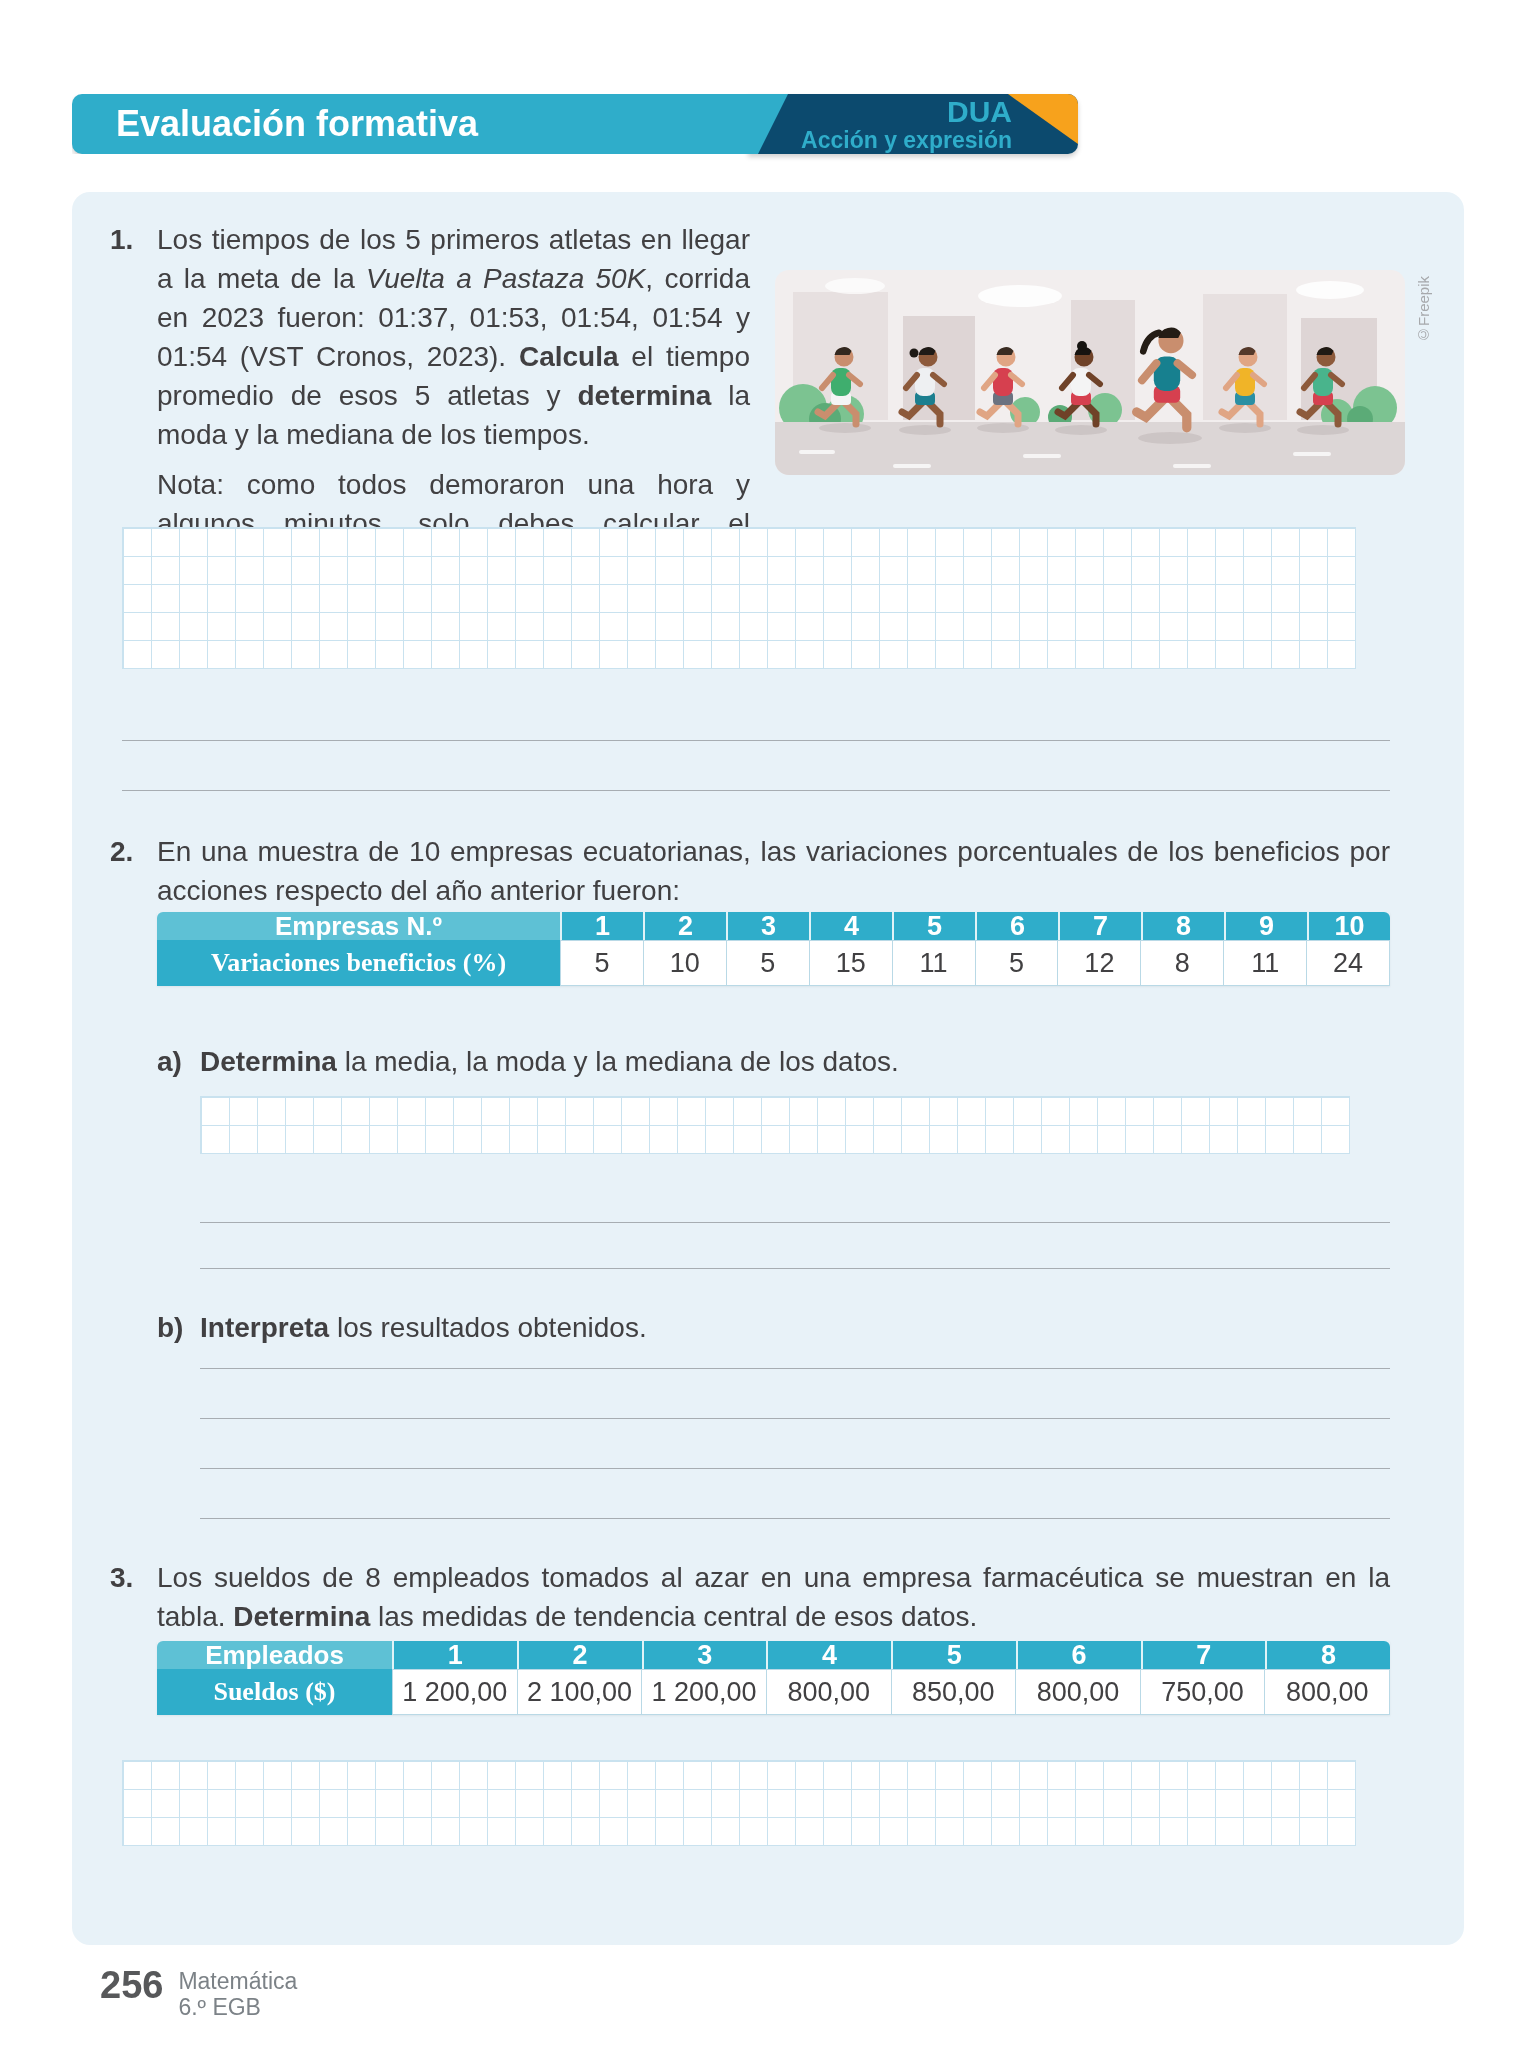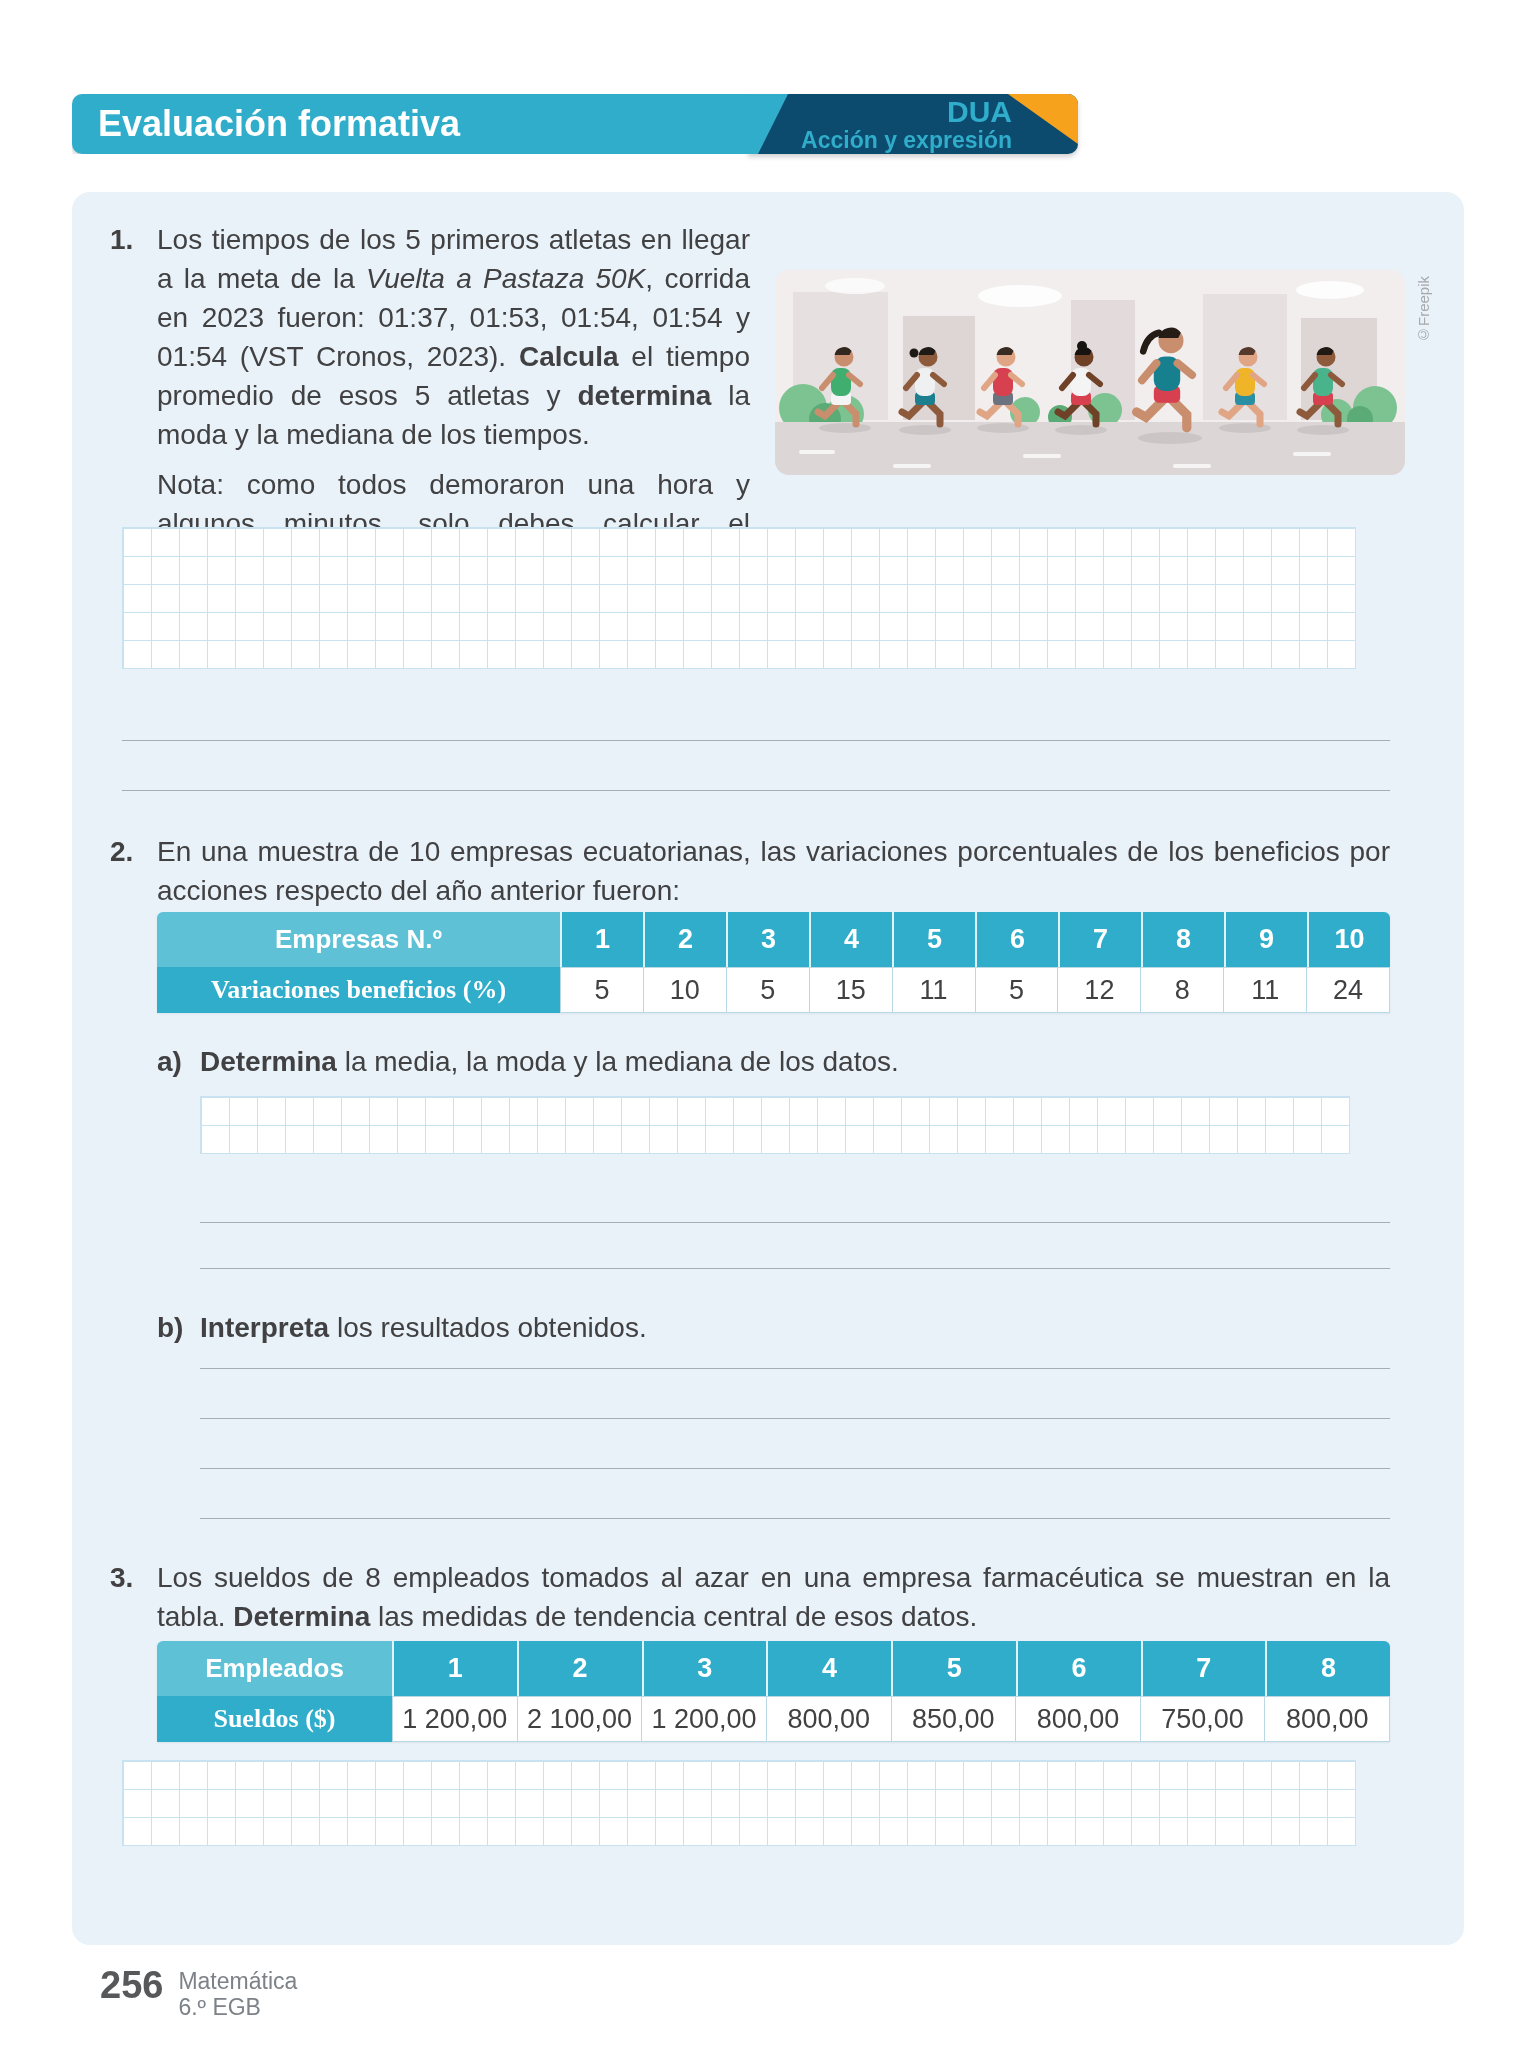--- a/index.html
+++ b/index.html
@@ -10,21 +10,21 @@
   .header-badge{position:absolute;right:0;top:0;width:330px;height:60px;background:#0c4a6e;
         border-radius:0 10px 10px 0;overflow:hidden;box-shadow:0 3px 5px rgba(0,0,0,.18);
         text-align:right;z-index:1;}
   .corner{position:absolute;top:0;right:0;width:70px;height:50px;background:#f7a21c;
         clip-path:polygon(0 0,100% 0,100% 100%);}
   .dua-title{margin:3px 66px 0 0;font-size:30px;font-weight:bold;color:#2fadca;line-height:30px;}
   .dua-sub{margin:1px 66px 0 0;font-size:23px;font-weight:bold;color:#2fadca;line-height:24px;}
   .header-teal{position:absolute;left:0;top:0;width:716px;height:60px;background:#2fadca;
         border-radius:10px 0 0 10px;clip-path:polygon(0 0,100% 0,calc(100% - 30px) 100%,0 100%);
         box-shadow:0 3px 5px rgba(0,0,0,.18);z-index:2;}
-  .header-title{padding-left:26px;line-height:60px;font-size:36px;font-weight:bold;color:#fff;}
+  .header-title{padding-left:44px;line-height:60px;font-size:36px;font-weight:bold;color:#fff;}
   
   .panel{position:absolute;left:72px;top:192px;width:1392px;height:1753px;
         background:#e8f2f8;border-radius:18px;}
   .q{position:absolute;display:flex;}
   .qnum{width:47px;font-weight:bold;font-size:28px;line-height:39px;flex:0 0 47px;}
   .qbody{flex:1;font-size:28px;line-height:39px;}
   .qbody p{margin:0;}
   .just{text-align:justify;}
   .note{margin-top:11px !important;}
   .b{font-weight:bold;}
@@ -37,21 +37,21 @@
         writing-mode:vertical-rl;transform:rotate(180deg);}
   
   .grid{position:absolute;background-color:#fff;border:1px solid #c9e2ef;
         background-image:linear-gradient(to right,#c9e2ef 1px,transparent 1px),
                          linear-gradient(to bottom,#c9e2ef 1px,transparent 1px);
         background-size:28px 28px;}
   .aline{position:absolute;height:0;border-top:1px solid #a7adb2;}
   
   .dtable{position:absolute;display:flex;flex-direction:column;box-shadow:0 1px 2px rgba(0,0,0,.06);}
   .trow{display:flex;}
-  .trow.h{height:55px;}
+  .trow.h{height:28px;}
   .trow.v{height:46px;}
   .tlabel{background:#5ec1d5;color:#fff;font-weight:bold;display:flex;align-items:center;
         justify-content:center;font-size:26px;flex:0 0 auto;}
   .tlabel.dark{background:#2fadca;font-family:Liberation Serif, serif;}
   .tlabel.tl{border-top-left-radius:6px;}
   .th{background:#2fadca;color:#fff;font-weight:bold;flex:1;display:flex;align-items:center;
         justify-content:center;font-size:27px;border-left:2px solid rgba(255,255,255,.85);}
   .th.tr{border-top-right-radius:6px;}
   .td{background:#fff;color:#414042;flex:1;display:flex;align-items:center;justify-content:center;
         font-size:27px;border:1px solid #b9d9e6;border-left:none;}

